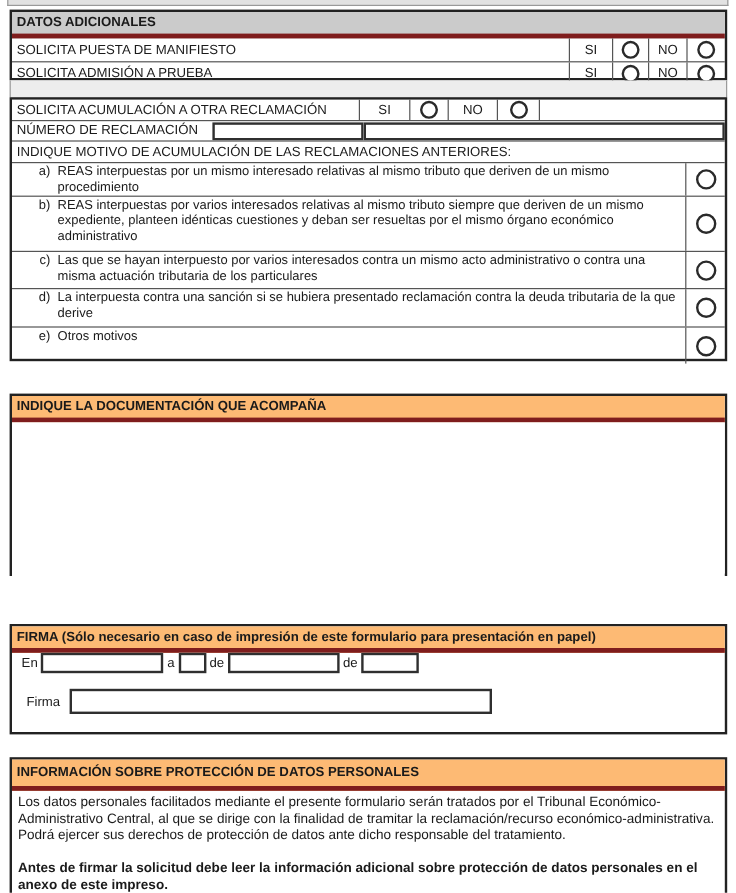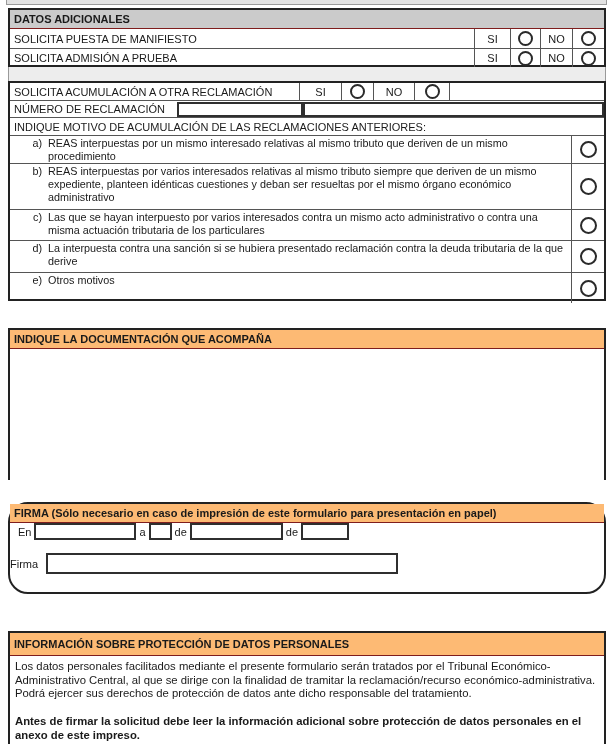--- a/index.html
+++ b/index.html
@@ -16,21 +16,21 @@
     background: #e2e2e2;
     border-left: 1px solid #9a9a9a; border-right: 1px solid #9a9a9a; border-bottom: 1px solid #9a9a9a;
   }
   .sect {
     position: absolute; left: 8px; width: 598px;
     border: 2px solid #222; background: #fff;
   }
   .sect-header {
     font-weight: bold; font-size: 11px;
     padding: 3px 0 2px 4px;
-    border-bottom: 1px solid #7f1d1d;
+    border-bottom: 4px solid #7f1d1d;
     line-height: 13px;
   }
   .hdr-dark  { background: #cbcbcb; }
   .hdr-light { background: #fdba74; }
 
   .row { display: flex; align-items: center; font-size: 11px; }
   .bt { border-top: 1px solid #555; }
   .cell { display: flex; align-items: center; justify-content: center; height: 100%; }
   .bl { border-left: 1px solid #555; }
   .label-cell { flex: 1; padding-left: 4px; display: flex; align-items: center; height: 100%; }
@@ -78,23 +78,23 @@
 
   
   #sect-doc { top: 328px; height: 152px; }
   #doc-area {
     width: 100%; height: 131px; border: none; resize: none; outline: none;
     font-family: "Liberation Sans", sans-serif; font-size: 11px; padding: 3px;
     display: block; background: #fff;
   }
 
   
-  #sect-firma { top: 502px; height: 92px; border-radius: 20px; }
+  #sect-firma { top: 520px; height: 92px; }
   #firma-line1 { display: flex; align-items: center; font-size: 11px; padding-left: 8px; gap: 3px; }
-  #firma-line2 { display: flex; align-items: center; font-size: 11px; padding-left: 0; margin-top: 13px; gap: 8px; }
+  #firma-line2 { display: flex; align-items: center; font-size: 11px; padding-left: 12px; margin-top: 13px; gap: 8px; }
   #lugar-box { width: 102px; height: 17px; }
   #dia-box { width: 23px; height: 17px; }
   #mes-box { width: 93px; height: 17px; }
   #anio-box { width: 48px; height: 17px; }
   #firma-box { width: 352px; height: 21px; }
 
   
   #sect-info { top: 631px; height: 129px; }
   #sect-info .sect-header { padding: 5px 0 4px 4px; }
   .info-body { font-size: 11.3px; line-height: 13.5px; padding: 4px 6px 0 5px; }

